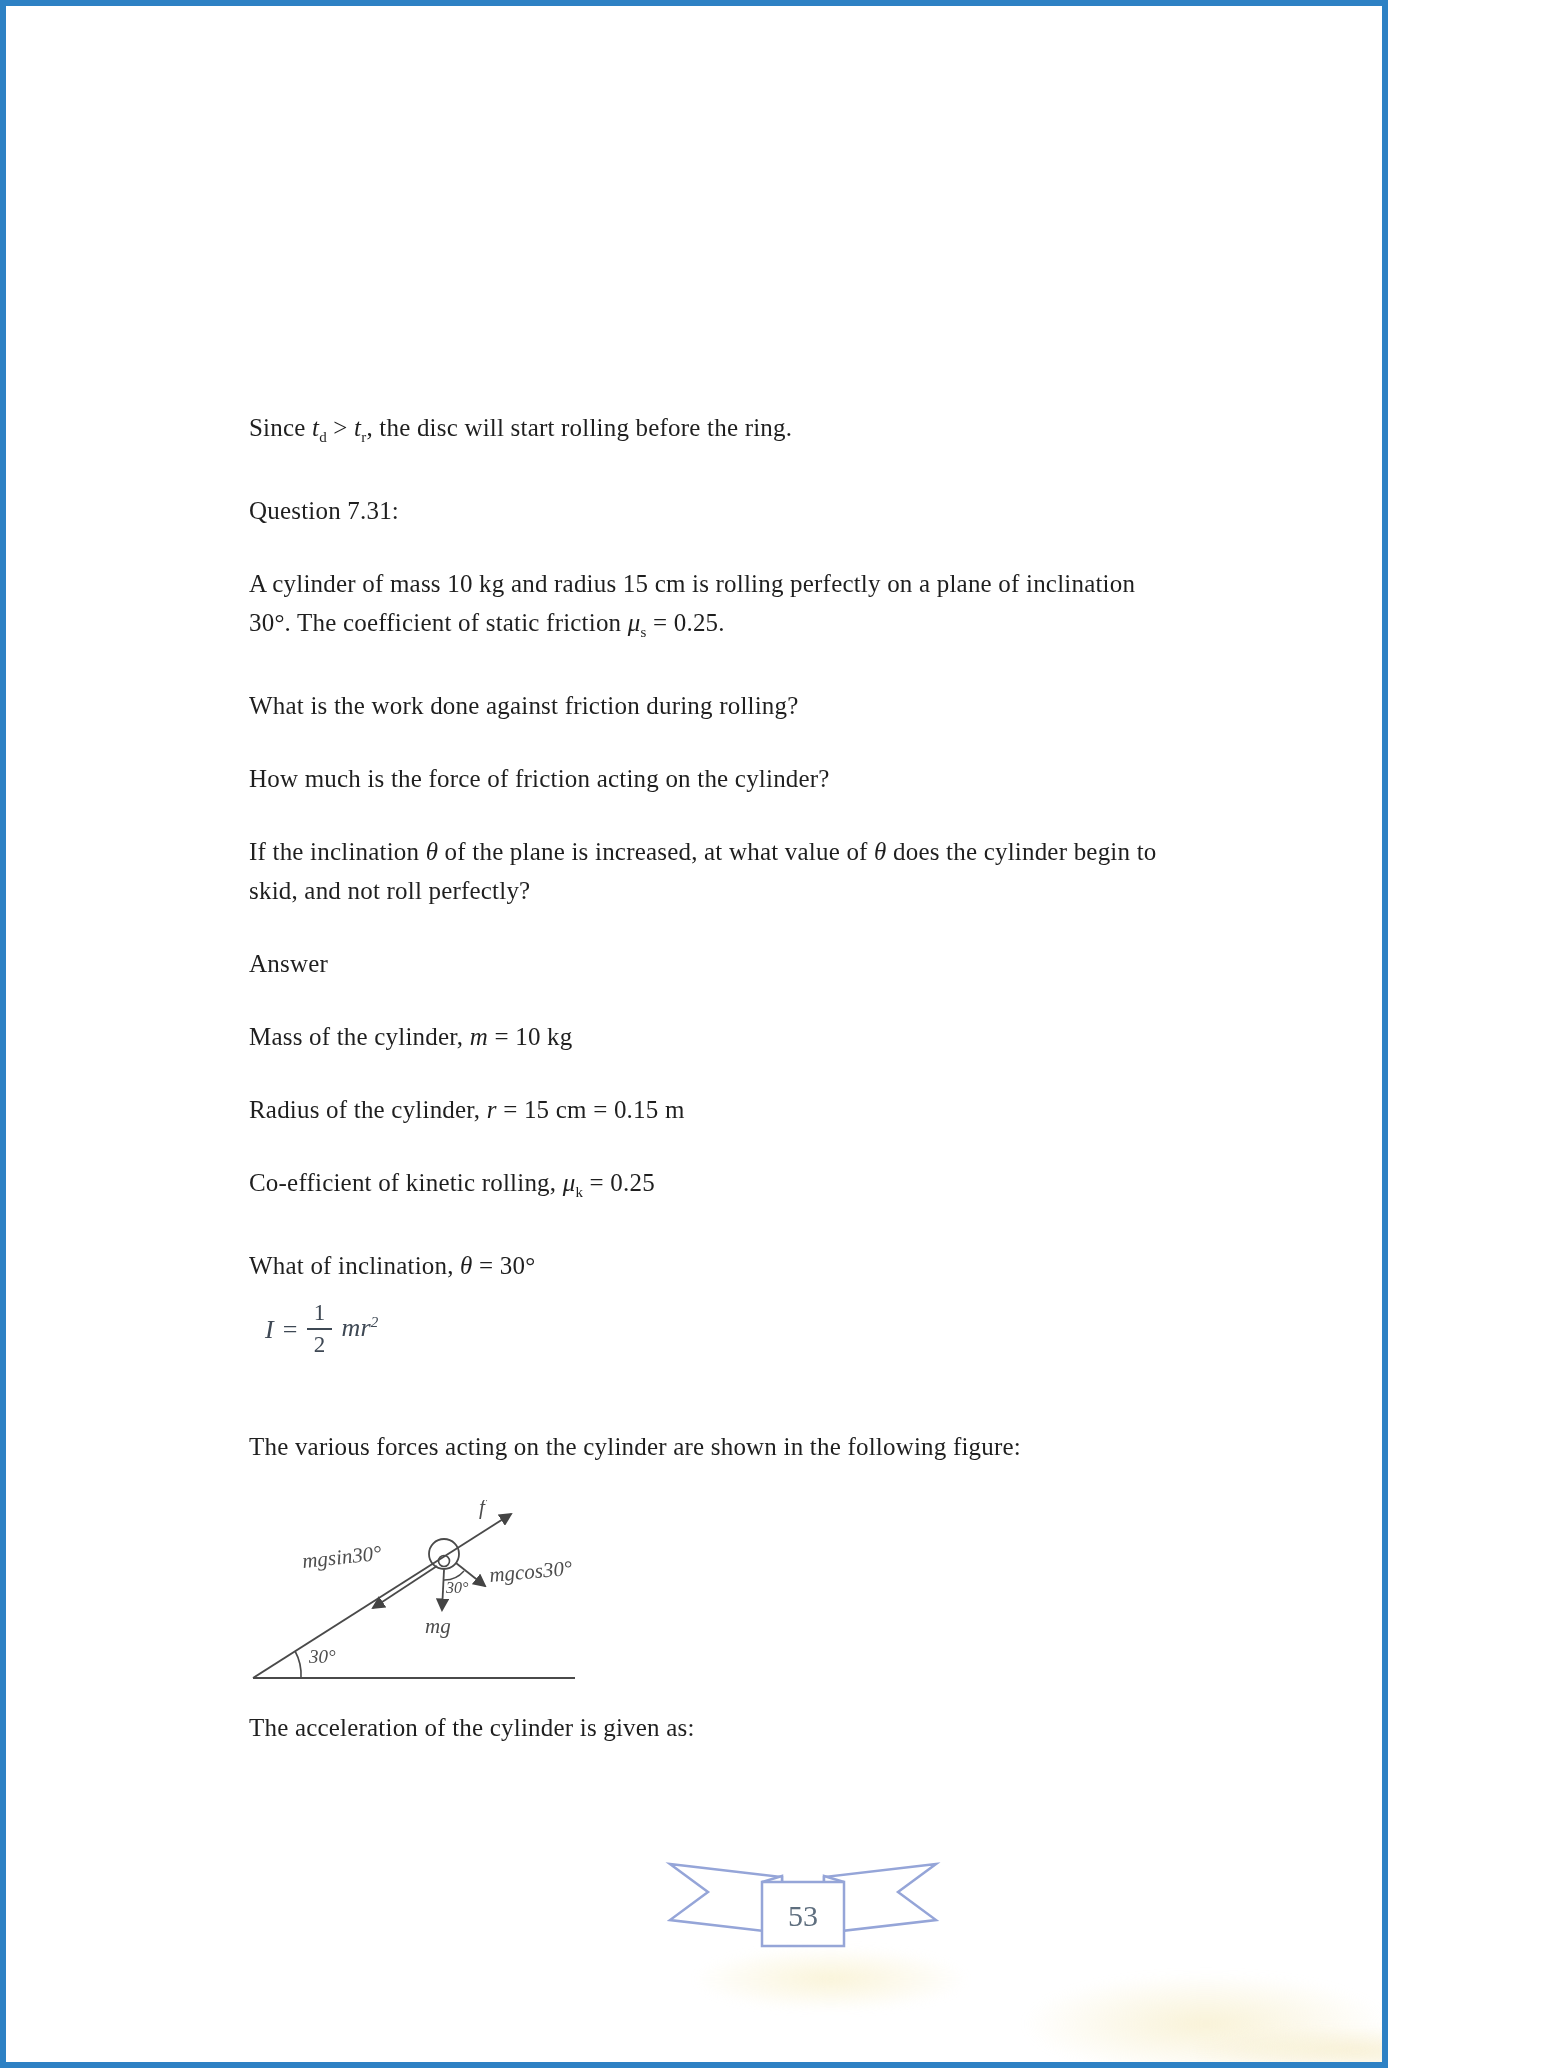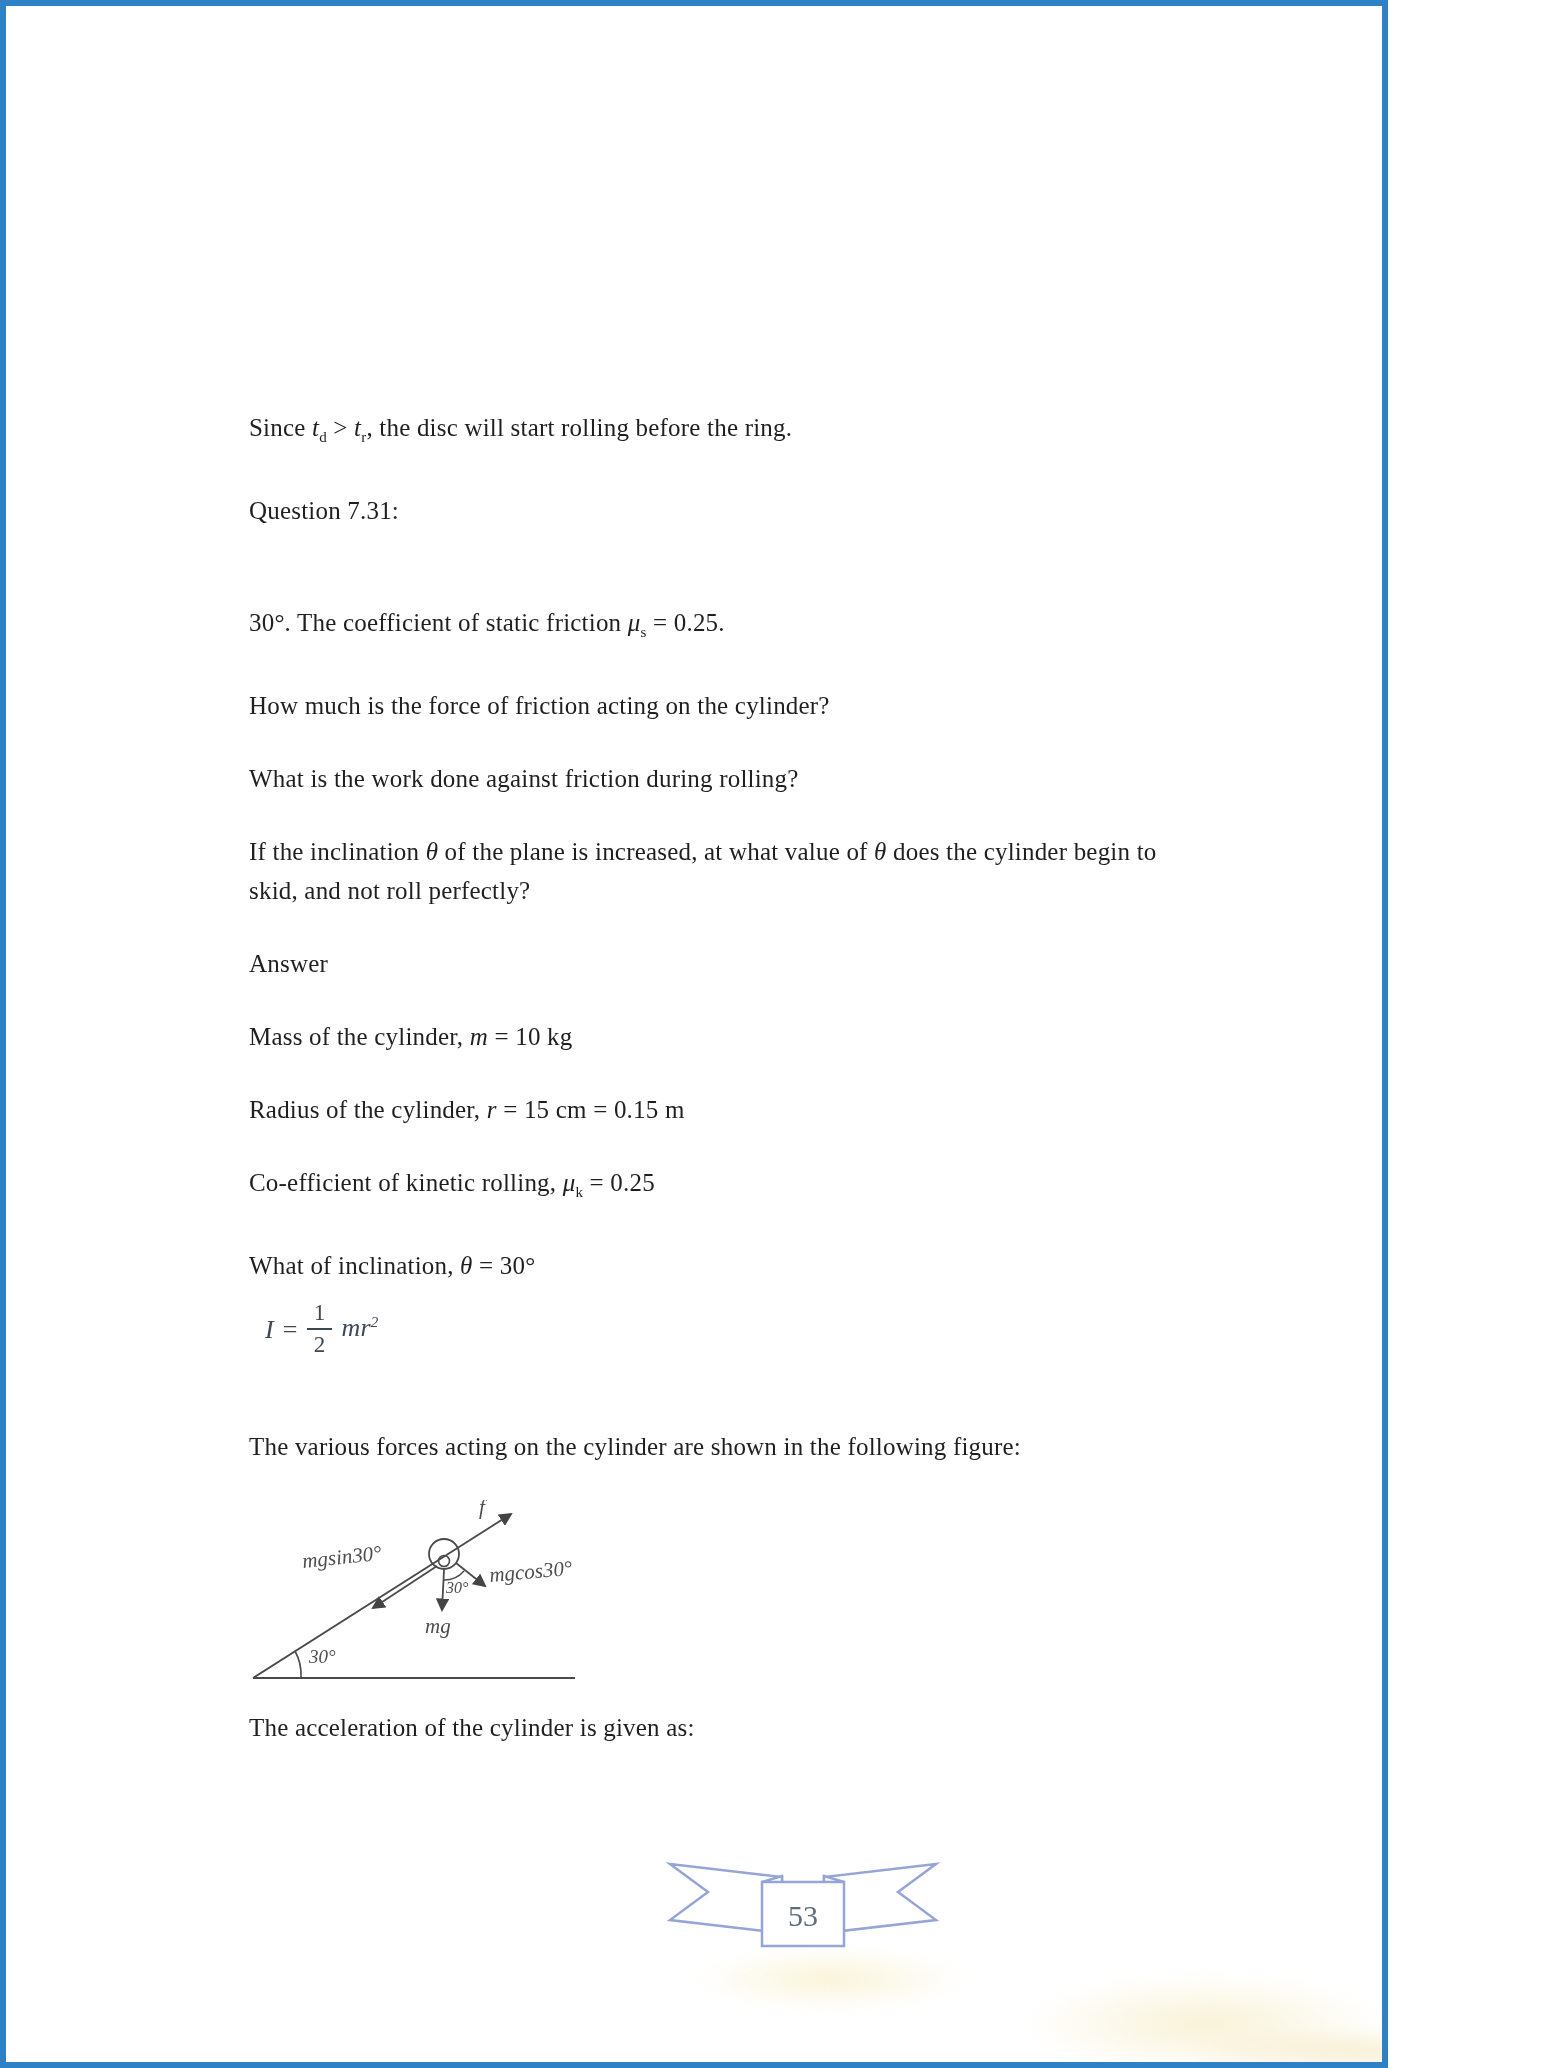--- a/index.html
+++ b/index.html
@@ -39,25 +39,25 @@
 <body>
 
 <div class="page">
 
   <div class="content">
 
     <p class="para"><span>Since </span><i>t</i><sub>d</sub><span> &gt; </span><i>t</i><sub>r</sub><span>, the disc will start rolling before the ring.</span></p>
 
     <p class="para q-heading"><span>Question 7.31:</span></p>
 
-    <p class="para"><br><span>30°. The coefficient of static friction </span><i>μ</i><sub>s</sub><span> = 0.25.</span></p>
+    <p class="para"><span>A cylinder of mass 10 kg and radius 15 cm is rolling perfectly on a plane of inclination</span><br><span>30°. The coefficient of static friction </span><i>μ</i><sub>s</sub><span> = 0.25.</span></p>
+
+    <p class="para"><span>What is the work done against friction during rolling?</span></p>
 
     <p class="para"><span>How much is the force of friction acting on the cylinder?</span></p>
-
-    <p class="para"><span>What is the work done against friction during rolling?</span></p>
 
     <p class="para"><span>If the inclination </span><i>θ</i><span> of the plane is increased, at what value of </span><i>θ</i><span> does the cylinder begin to</span><br><span>skid, and not roll perfectly?</span></p>
 
     <p class="para"><span>Answer</span></p>
 
     <p class="para"><span>Mass of the cylinder, </span><i>m</i><span> = 10 kg</span></p>
 
     <p class="para"><span>Radius of the cylinder, </span><i>r</i><span> = 15 cm = 0.15 m</span></p>
 
     <p class="para"><span>Co-efficient of kinetic rolling, </span><i>μ</i><sub>k</sub><span> = 0.25</span></p>

